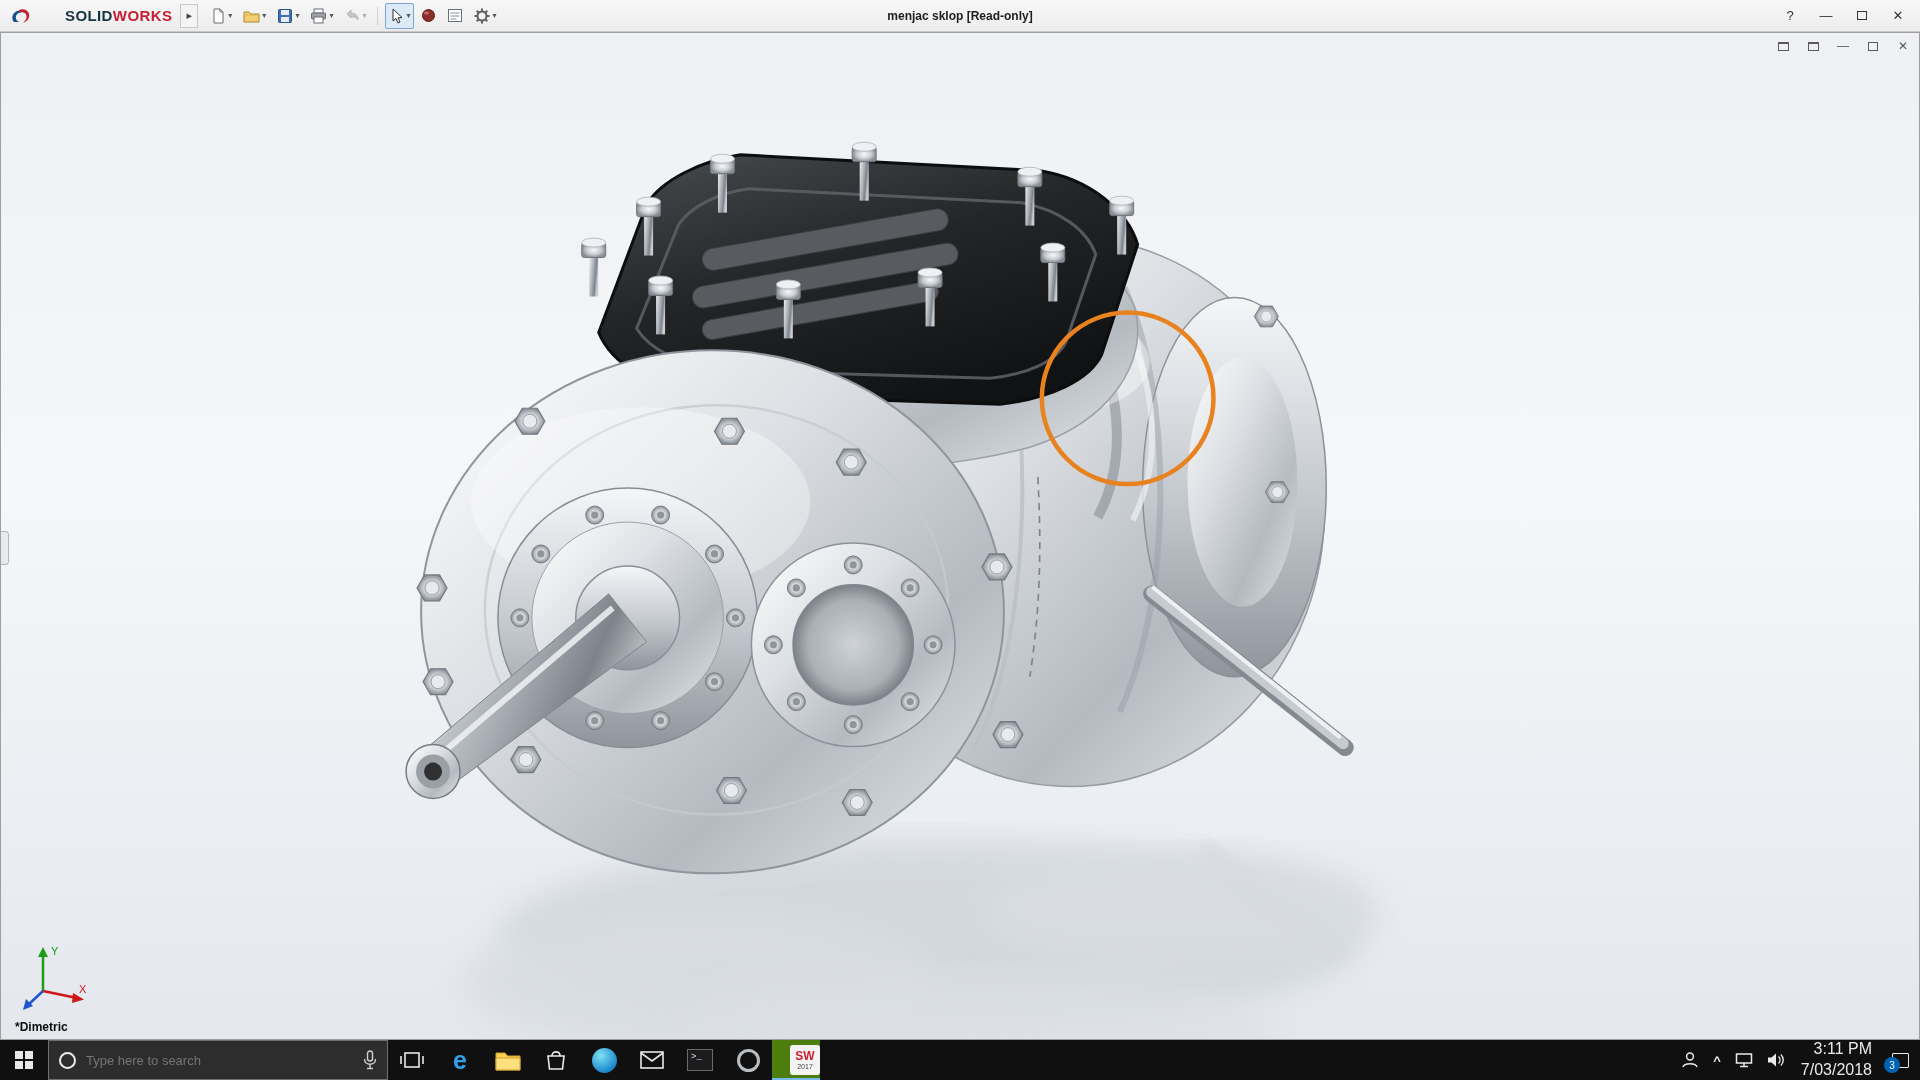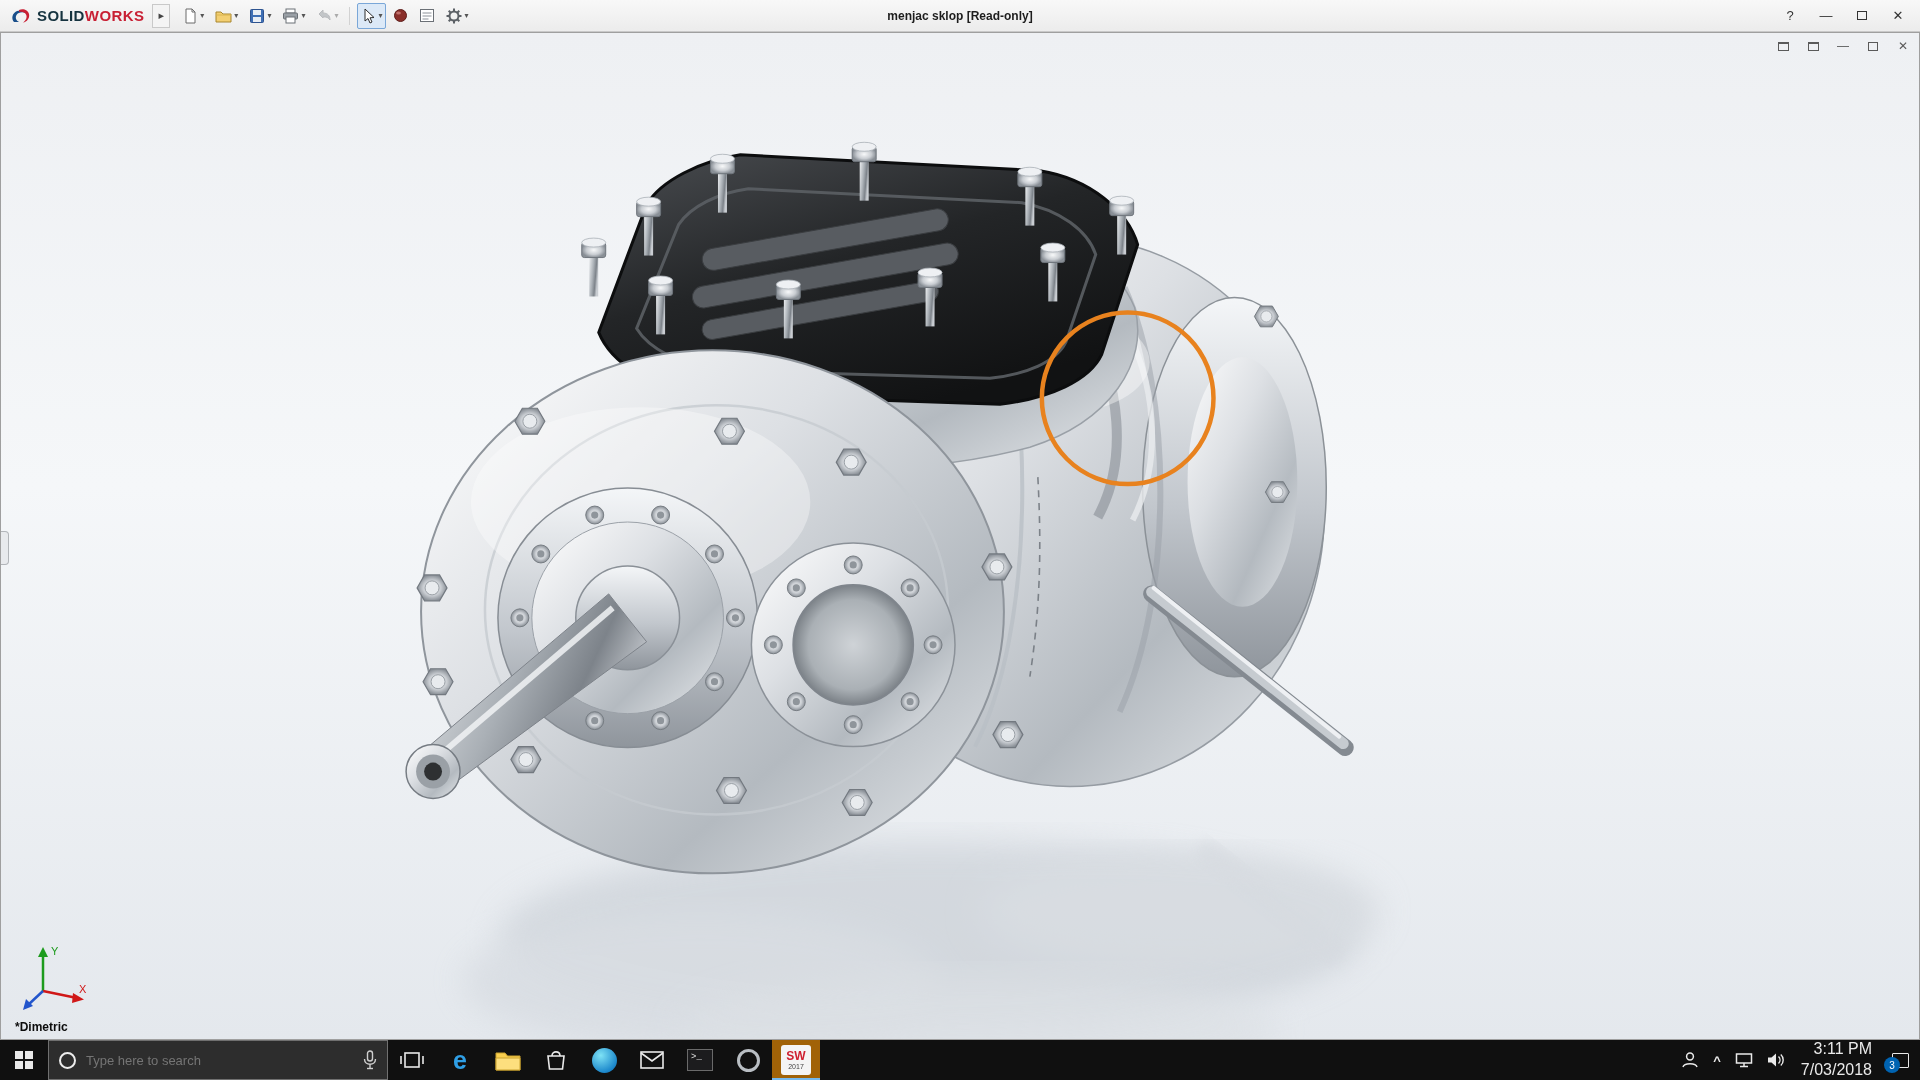--- a/index.html
+++ b/index.html
@@ -4,21 +4,21 @@
 <style>
   * { box-sizing: border-box; margin: 0; padding: 0; }
   html, body { width: 1920px; height: 1080px; overflow: hidden; font-family: "Liberation Sans", sans-serif; }
   .app { position: relative; width: 1920px; height: 1080px; background: #e9ecef; }
 
   
   .titlebar { position: absolute; top: 0; left: 0; right: 0; height: 32px;
     background: linear-gradient(#f8f8f8, #ececec); border-bottom: 1px solid #c9c9c9;
     display: flex; align-items: center; padding: 0 4px; z-index: 20; }
   .logo { display: flex; align-items: center; gap: 5px; padding: 0 8px 0 6px; }
-  .logo-text { font-size: 15px; font-weight: bold; letter-spacing: .4px; color: #16333f; }
+  .logo-text { font-size: 15px; font-weight: bold; letter-spacing: .4px; color: #16333f; margin-left: 28px; }
   .logo-text .works { color: #c81f33; }
   .flyout-btn { width: 18px; height: 24px; display: flex; align-items: center; justify-content: center;
     font-size: 11px; color: #444; border: 1px solid #c9c9c9; background: #f4f4f4; margin-right: 8px; }
   .toolbar { display: flex; align-items: center; gap: 3px; }
   .tbtn { height: 26px; display: flex; align-items: center; padding: 0 3px; border: 1px solid transparent; border-radius: 2px; }
   .tbtn .caret { font-size: 8px; color: #555; margin-left: 2px; }
   .tbtn.active { border-color: #7aa7d8; background: #dcE9f7; }
   .tbtn.disabled { opacity: .45; }
   .tsep { width: 1px; height: 18px; background: #d2d2d2; margin: 0 4px; }
   .tb-title { position: absolute; left: 50%; transform: translateX(-50%); font-size: 12px; color: #1d1d1d; font-weight: bold; }
@@ -48,21 +48,21 @@
   .start-btn { width: 48px; display: flex; align-items: center; justify-content: center; }
   .win-logo { display: grid; grid-template-columns: 8px 8px; grid-template-rows: 8px 8px; gap: 2px; }
   .win-logo span { background: #e9e9e9; }
   .search-box { width: 340px; background: #2d2d2d; border: 1px solid #707070; display: flex;
     align-items: center; gap: 10px; padding: 0 10px; }
   .cortana-ring { width: 17px; height: 17px; border: 2px solid #ececec; border-radius: 50%; flex: none; }
   .search-box input { flex: 1; background: transparent; border: none; outline: none; color: #c9c9c9;
     font-size: 13px; font-family: "Liberation Sans", sans-serif; }
   .tb-apps { display: flex; }
   .tb-icon { width: 48px; display: flex; align-items: center; justify-content: center; position: relative; }
-  .tb-icon.active { background: #a16207; box-shadow: inset 0 -2px 0 #76b9ed; }
+  .tb-icon.active { background: #4d7c0f; box-shadow: inset 0 -2px 0 #76b9ed; justify-content: flex-end; }
   .edge-e { font-size: 25px; font-weight: bold; color: #2f9fe6; line-height: 1; }
   .teal-circle { width: 25px; height: 25px; border-radius: 50%;
     background: radial-gradient(circle at 35% 30%, #7ee2f5, #1d89cc 70%, #0c5f9e); }
   .gray-ring { width: 23px; height: 23px; border-radius: 50%; border: 3px solid #b9bec3; }
   .term-box { width: 26px; height: 22px; background: #1c1c1e; border: 1px solid #6a6a6a;
     color: #e3e3e3; font-family: "Liberation Mono", monospace; font-size: 9px;
     display: flex; align-items: flex-start; padding: 2px 0 0 3px; }
   .sw-badge { width: 30px; height: 30px; background: #f4f4f4; border-radius: 3px; display: flex;
     flex-direction: column; align-items: center; justify-content: center; line-height: 1; }
   .sw-top { color: #cf2030; font-weight: bold; font-size: 12px; }

